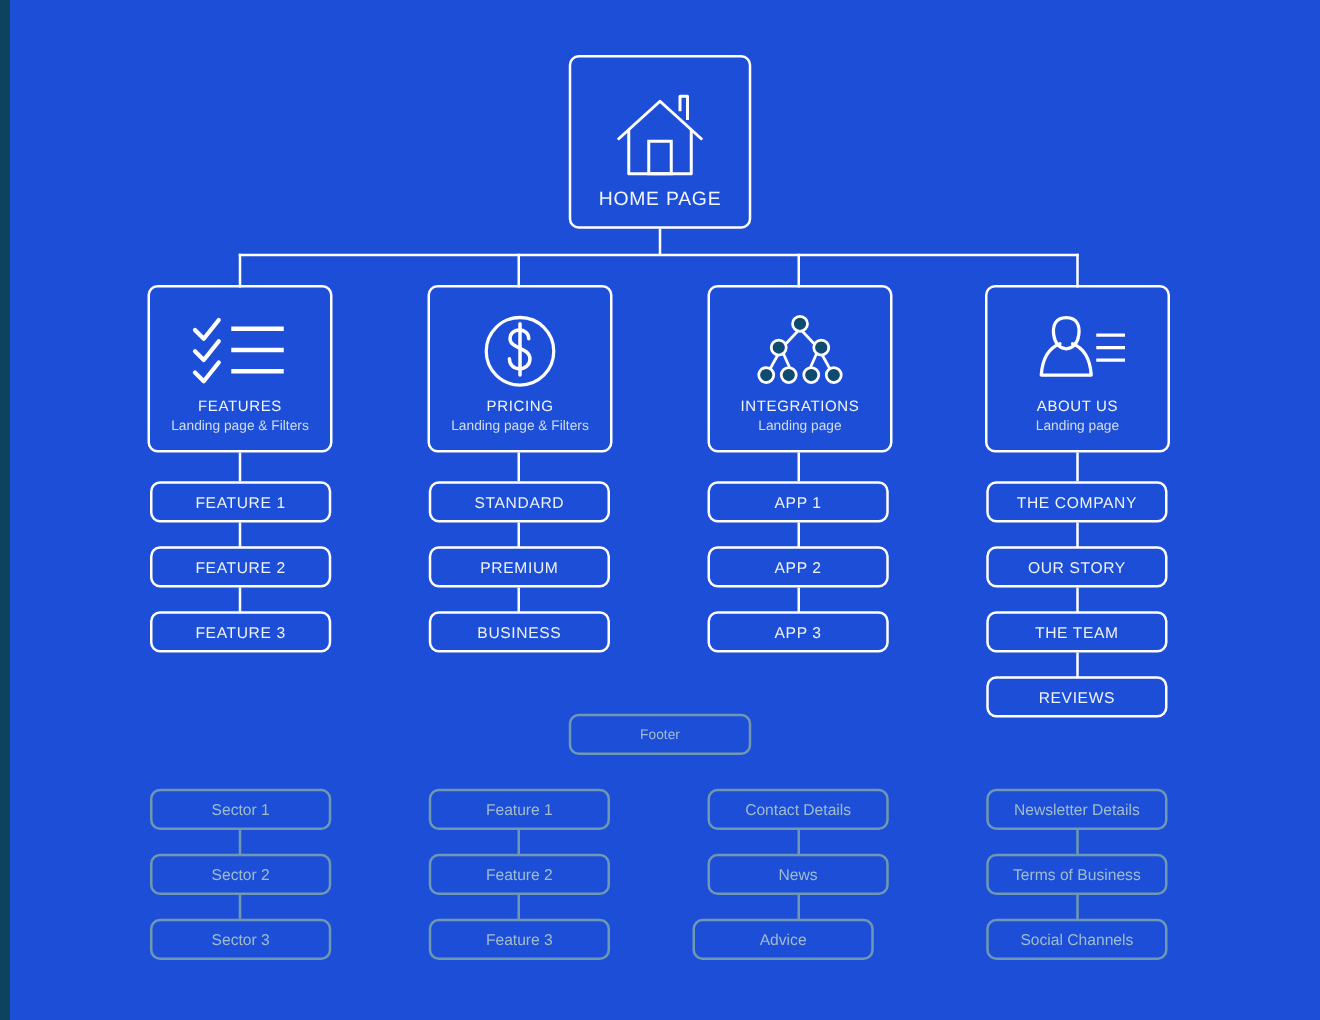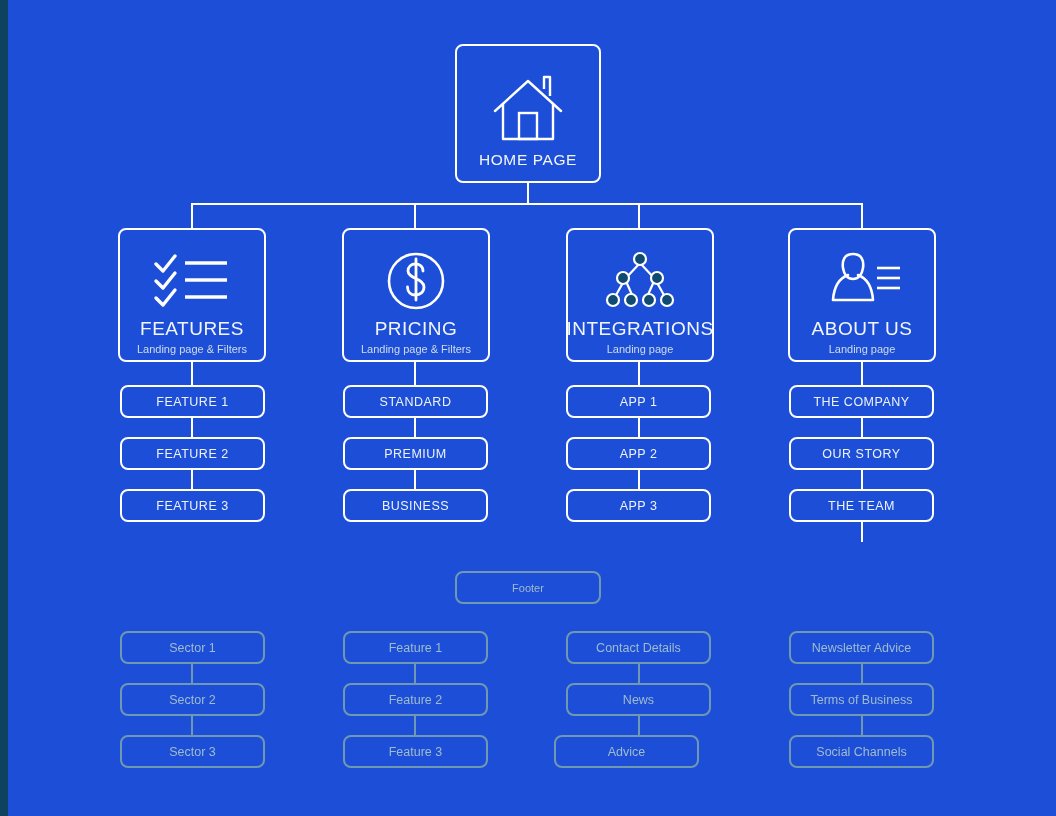--- a/index.html
+++ b/index.html
@@ -41,21 +41,21 @@
   }
 
   
   .cat-card {
     top: 228px; width: 148px; height: 134px;
     border-radius: 8px;
     justify-content: flex-start;
     padding-top: 20px;
   }
   .cat-card .icon-wrap { height: 62px; display:flex; align-items:center; justify-content:center; }
-  .cat-card .title { font-size: 19px; letter-spacing: .5px; color: #f2f6f8; margin-top: 6px; }
+  .cat-card .title { font-size: 12px; letter-spacing: .5px; color: #f2f6f8; margin-top: 6px; }
   .cat-card .sub   { font-size: 11px; color: #cfdde6; margin-top: 3px; }
 
   
   .pill {
     height: 33px; width: 145px;
     border-radius: 8px;
     font-size: 12.5px;
     letter-spacing: .5px;
     color: #eef3f6;
   }
@@ -213,20 +213,23 @@
     </div>
   <div class="line" style="left:861px; top:418px; width:2px; height:20px;"></div>
   <div class="node pill" style="left:789px; top:437px;">
       <span>OUR STORY</span>
     </div>
   <div class="line" style="left:861px; top:470px; width:2px; height:20px;"></div>
   <div class="node pill" style="left:789px; top:489px;">
       <span>THE TEAM</span>
     </div>
   <div class="line" style="left:861px; top:522px; width:2px; height:20px;"></div>
+  <div class="node pill" style="left:789px; top:541px;">
+      <span>REVIEWS</span>
+    </div>
 
   <div class="footer-box">
     <span>Footer</span>
   </div>
 
   <div class="pill-muted" style="left:120px; top:631px;">
       <span>Sector 1</span>
     </div>
   <div class="line-muted" style="left:191px; top:664px; width:2px; height:20px;"></div>
   <div class="pill-muted" style="left:120px; top:683px;">
@@ -255,21 +258,21 @@
   <div class="line-muted" style="left:638px; top:664px; width:2px; height:20px;"></div>
   <div class="pill-muted" style="left:566px; top:683px;">
       <span>News</span>
     </div>
   <div class="line-muted" style="left:638px; top:716px; width:2px; height:20px;"></div>
   <div class="pill-muted" style="left:554px; top:735px;">
       <span>Advice</span>
     </div>
 
   <div class="pill-muted" style="left:789px; top:631px;">
-      <span>Newsletter Advice</span>
+      <span>Newsletter Details</span>
     </div>
   <div class="line-muted" style="left:861px; top:664px; width:2px; height:20px;"></div>
   <div class="pill-muted" style="left:789px; top:683px;">
       <span>Terms of Business</span>
     </div>
   <div class="line-muted" style="left:861px; top:716px; width:2px; height:20px;"></div>
   <div class="pill-muted" style="left:789px; top:735px;">
       <span>Social Channels</span>
     </div>
 

